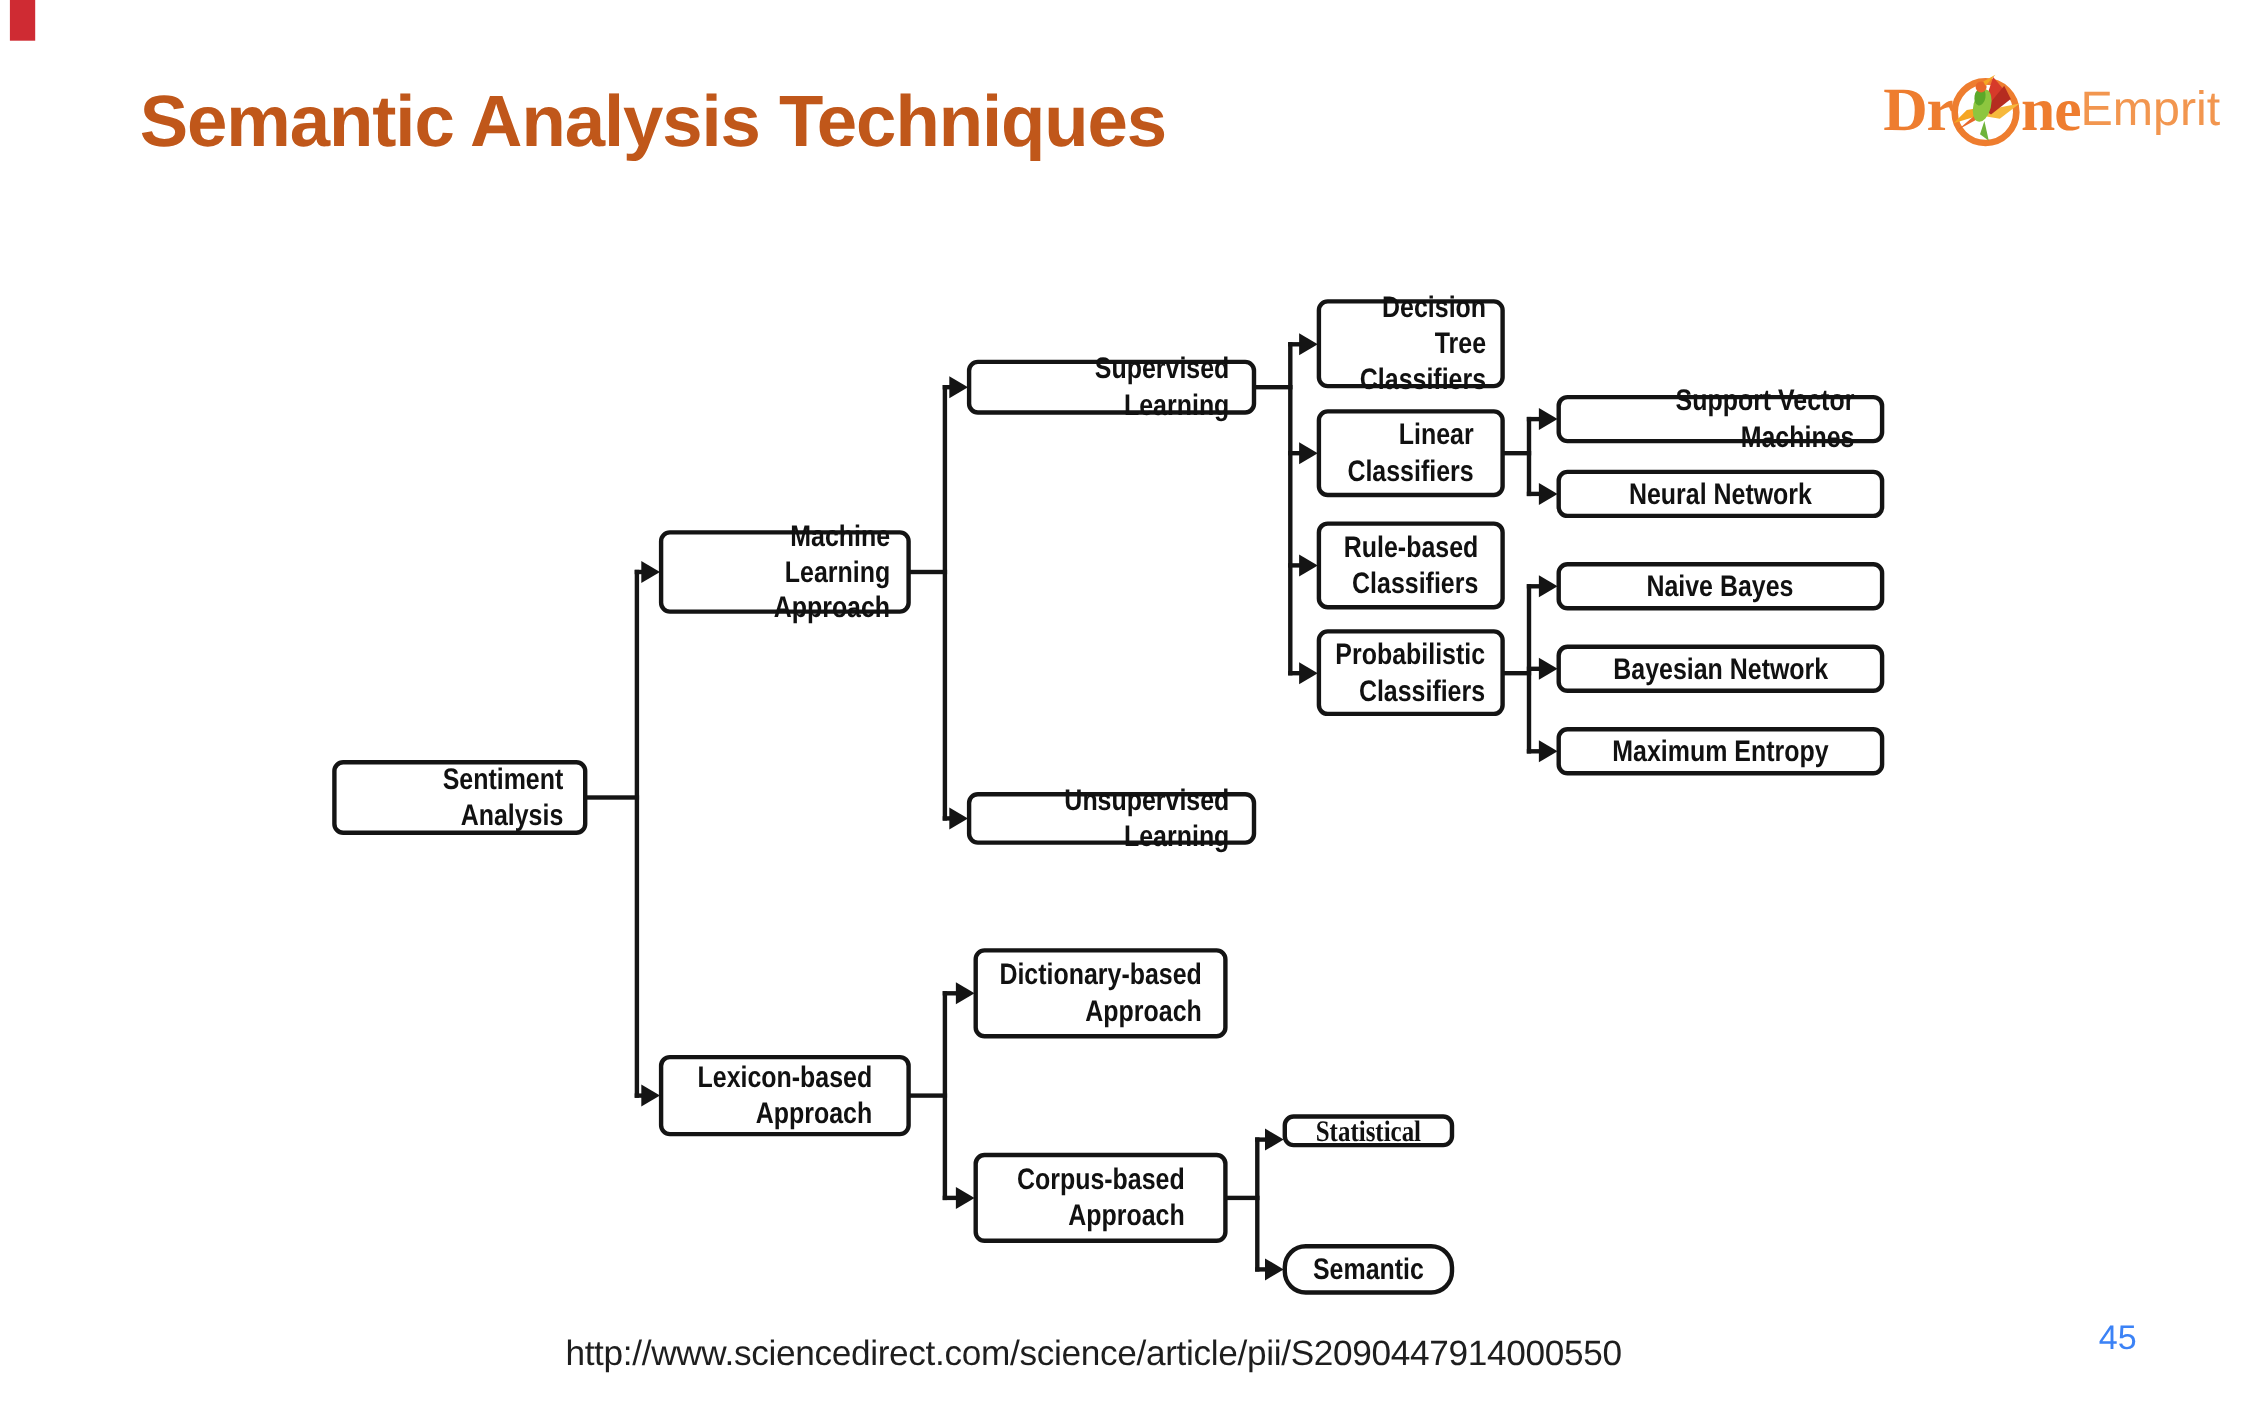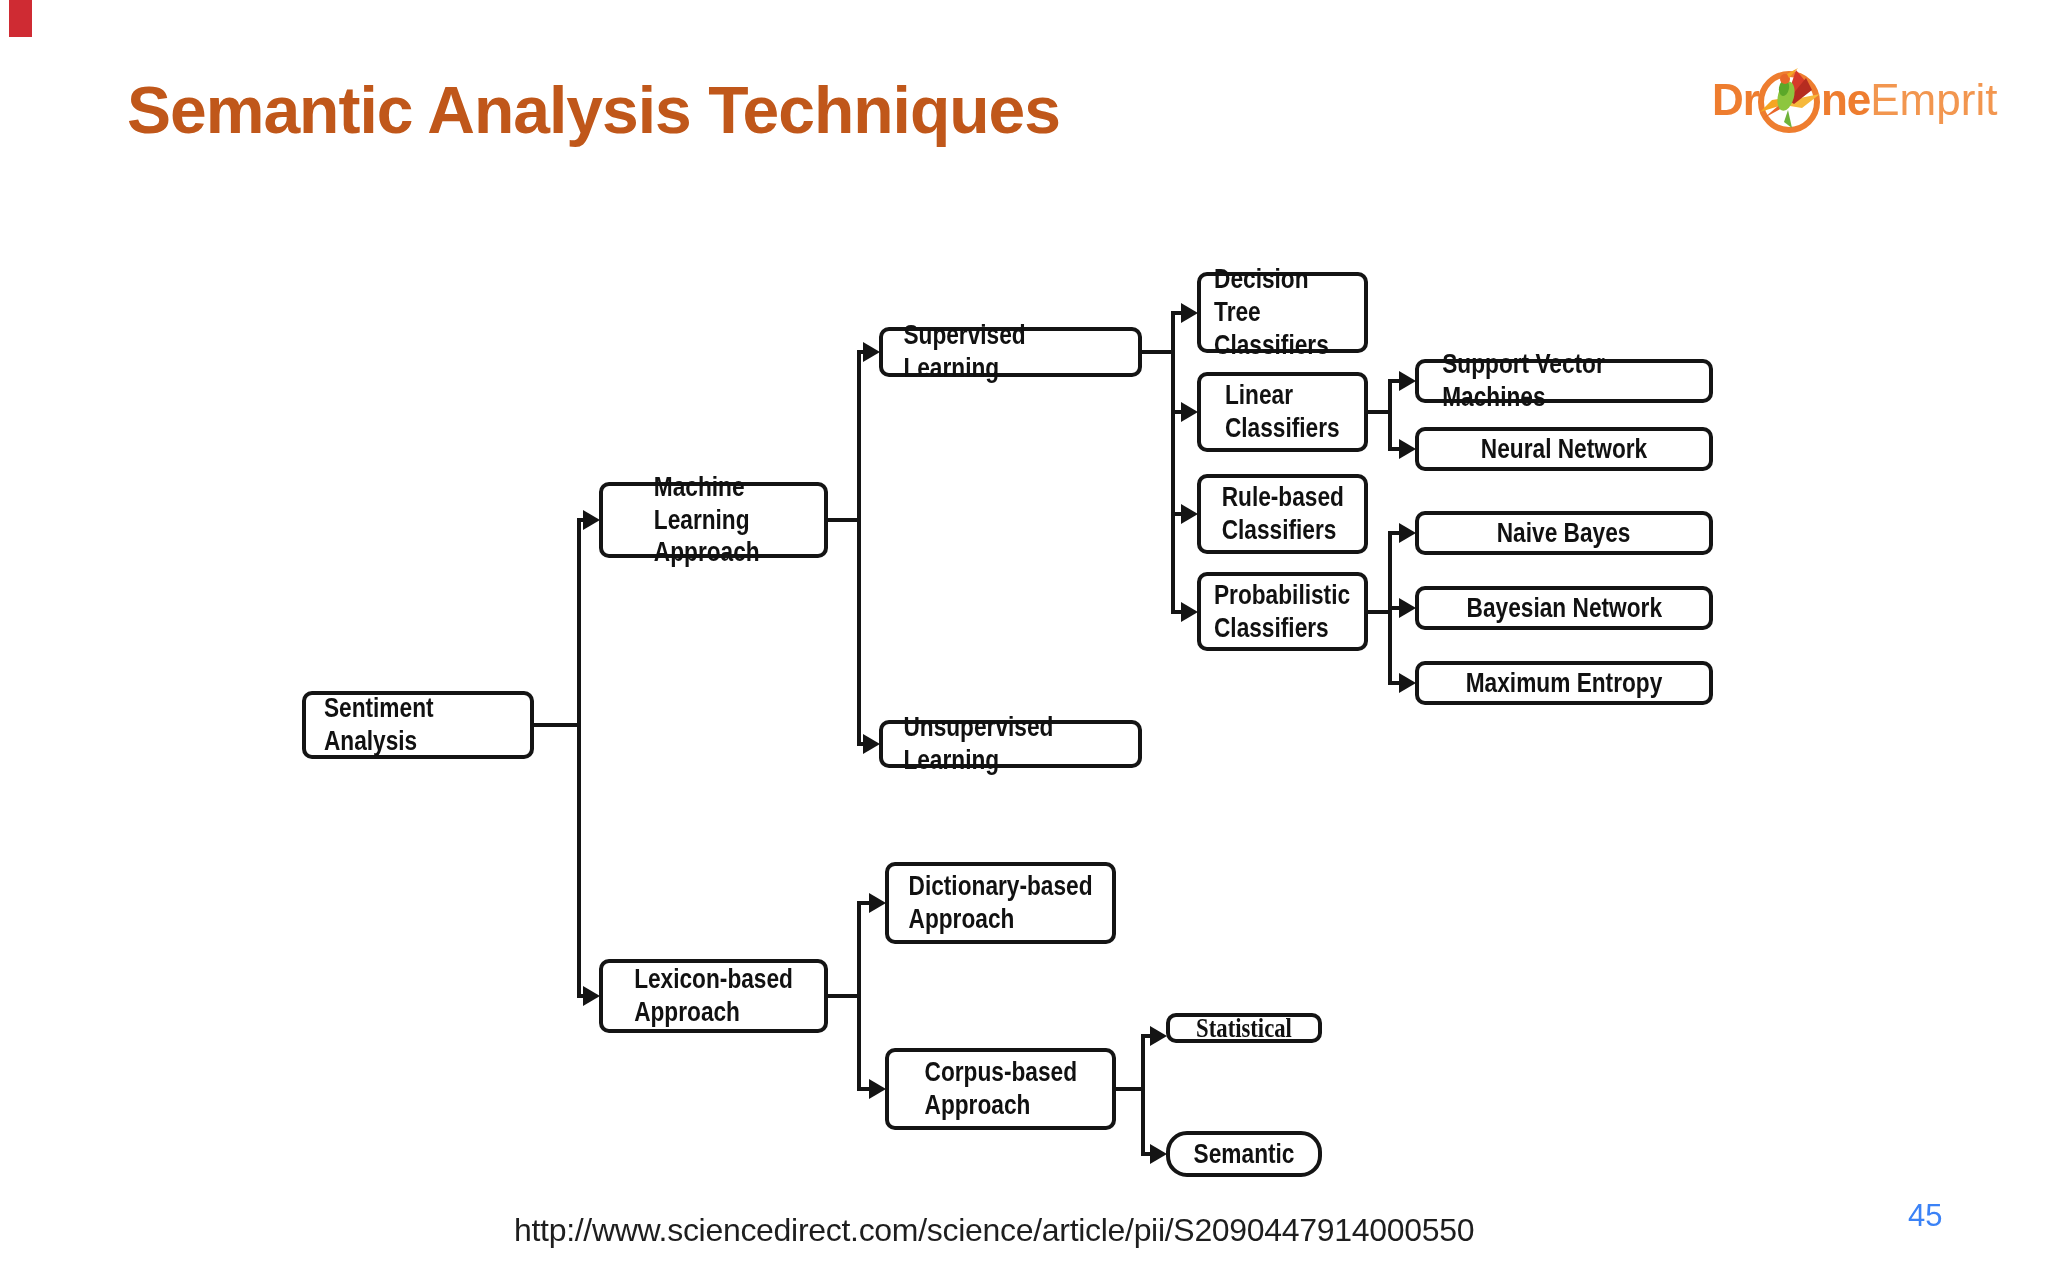--- a/index.html
+++ b/index.html
@@ -3,27 +3,27 @@
 <meta charset="utf-8">
 <style>
   html,body{margin:0;padding:0;background:#ffffff;}
   .slide{position:relative;width:2048px;height:1280px;background:#ffffff;overflow:hidden;
          font-family:"Liberation Sans",sans-serif;}
   .accent-bar{position:absolute;left:9px;top:0;width:23px;height:37px;background:#cf2b33;}
   .title{position:absolute;left:127px;top:72px;margin:0;font-size:66px;font-weight:bold;
          color:#c0571a;letter-spacing:-1px;white-space:nowrap;}
   
   .logo{position:absolute;left:1712px;top:62px;display:flex;align-items:center;height:76px;}
-  .logo .bold{font-size:44px;font-weight:bold;color:#ee7d2f;letter-spacing:-1px;}
+  .logo .bold{font-size:56px;font-weight:bold;color:#ee7d2f;letter-spacing:-1px;font-family:Liberation Serif, serif;}
   .logo .light{font-size:44px;font-weight:normal;color:#f2964f;letter-spacing:0px;}
   .logo svg{display:block;margin:0 -3px;}
   
   #diagram{position:absolute;left:0;top:0;width:2048px;height:1280px;}
   .node{position:absolute;border:4px solid #141414;border-radius:10px;background:#ffffff;
-        display:flex;align-items:center;justify-content:center;text-align:left;
+        display:flex;align-items:center;justify-content:center;text-align:right;
         color:#111;font-weight:bold;font-size:27px;line-height:1.22;box-sizing:border-box;}
   .node span{display:inline-block;transform:scaleX(.84);white-space:pre-line;}
   .edge-h,.edge-v{position:absolute;background:#141414;}
   .edge-h{height:4px;}
   .edge-v{width:4px;}
   .edge-arrow{position:absolute;width:0;height:0;
               border-top:10px solid transparent;border-bottom:10px solid transparent;
               border-left:17px solid #141414;}
   .source-url{position:absolute;left:514px;top:1212px;font-size:32px;font-weight:normal;
               color:#1e1e1e;letter-spacing:-0.3px;white-space:nowrap;}

